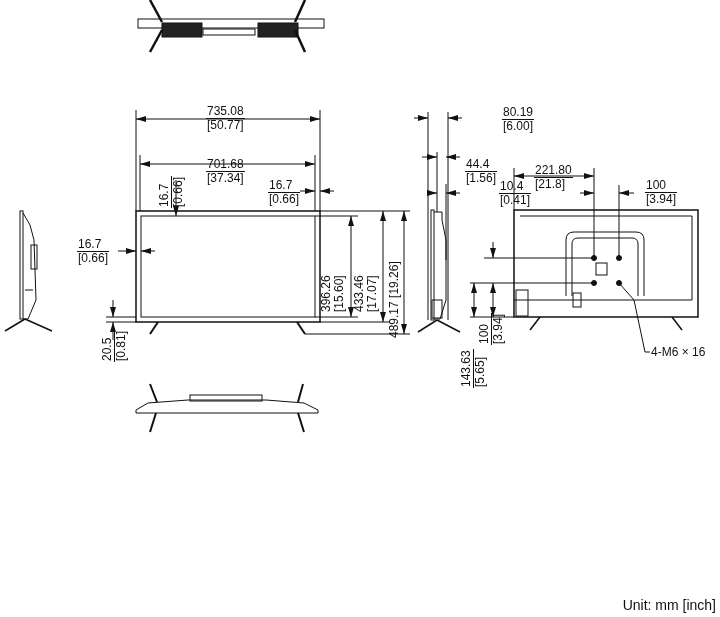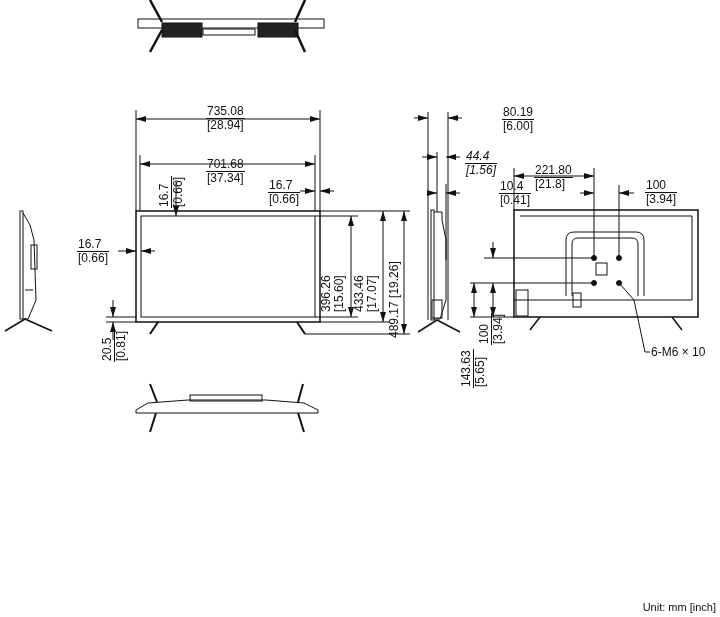--- a/index.html
+++ b/index.html
@@ -2,21 +2,21 @@
 <html><head>
 <meta charset="utf-8">
 <style>
   html,body{margin:0;padding:0;background:#fff;}
   body{width:720px;height:617px;position:relative;overflow:hidden;font-family:"Liberation Sans","DejaVu Sans",sans-serif;color:#111;}
   svg{position:absolute;left:0;top:0;}
   .lbl{position:absolute;font-size:12px;line-height:13px;white-space:nowrap;}
   .lbl .num{display:block;border-bottom:1px solid #111;padding:0 1px;}
   .lbl .inch{display:block;padding:0 1px;}
   .vert{transform-origin:left top;transform:rotate(-90deg);}
-  .unit{position:absolute;right:4px;bottom:4px;font-size:11px;}
+  .unit{position:absolute;right:4px;bottom:4px;font-size:14px;}
 </style>
 </head>
 <body>
 
 <svg width="720" height="617" viewBox="0 0 720 617" fill="none" stroke="#111" stroke-width="1">
   <defs>
     <marker id="ar" viewBox="0 0 10 6" refX="10" refY="3" markerWidth="10" markerHeight="6" orient="auto-start-reverse">
       <path d="M0,0 L10,3 L0,6 z" fill="#111" stroke="none"></path>
     </marker>
   </defs>
@@ -127,21 +127,21 @@
     <rect x="190" y="395" width="72" height="6"></rect>
     <line x1="150" y1="384" x2="157" y2="402" stroke-width="2"></line>
     <line x1="156" y1="413" x2="150" y2="432" stroke-width="2"></line>
     <line x1="303" y1="384" x2="298" y2="402" stroke-width="2"></line>
     <line x1="298" y1="413" x2="304" y2="432" stroke-width="2"></line>
   </g>
 </svg>
 
 <div class="lbl" style="left:206px;top:105px;">
   <span class="num">735.08</span>
-  <span class="inch">[28.94]</span>
+  <span class="inch">[50.77]</span>
 </div>
 <div class="lbl" style="left:206px;top:158px;">
   <span class="num">701.68</span>
   <span class="inch">[37.34]</span>
 </div>
 <div class="lbl vert" style="left:158px;top:208px;">
   <span class="num">16.7</span>
   <span class="inch">[0.66]</span>
 </div>
 <div class="lbl" style="left:268px;top:179px;">
@@ -166,21 +166,21 @@
 </div>
 <div class="lbl vert" style="left:388px;top:338px;">
   <span>489.17</span>
   <span>[19.26]</span>
 </div>
 
 <div class="lbl" style="left:462px;top:106px;margin-left:40px;">
   <span class="num">80.19</span>
   <span class="inch">[6.00]</span>
 </div>
-<div class="lbl" style="left:465px;top:150px;font-style:italic;">
+<div class="lbl" style="left:465px;top:158px;">
   <span class="num">44.4</span>
   <span class="inch">[1.56]</span>
 </div>
 <div class="lbl" style="left:467px;top:180px;margin-left:32px;">
   <span class="num">10.4</span>
   <span class="inch">[0.41]</span>
 </div>
 
 <div class="lbl" style="left:534px;top:164px;">
   <span class="num">221.80</span>
@@ -192,16 +192,16 @@
 </div>
 <div class="lbl vert" style="left:478px;top:345px;">
   <span class="num">100</span>
   <span class="inch">[3.94]</span>
 </div>
 <div class="lbl vert" style="left:460px;top:388px;">
   <span class="num">143.63</span>
   <span class="inch">[5.65]</span>
 </div>
 <div class="lbl" style="left:651px;top:346px;">
-  <span>6-M6 × 10</span>
+  <span>4-M6 × 16</span>
 </div>
 
 <div class="unit">Unit: mm [inch]</div>
 
 </body></html>

